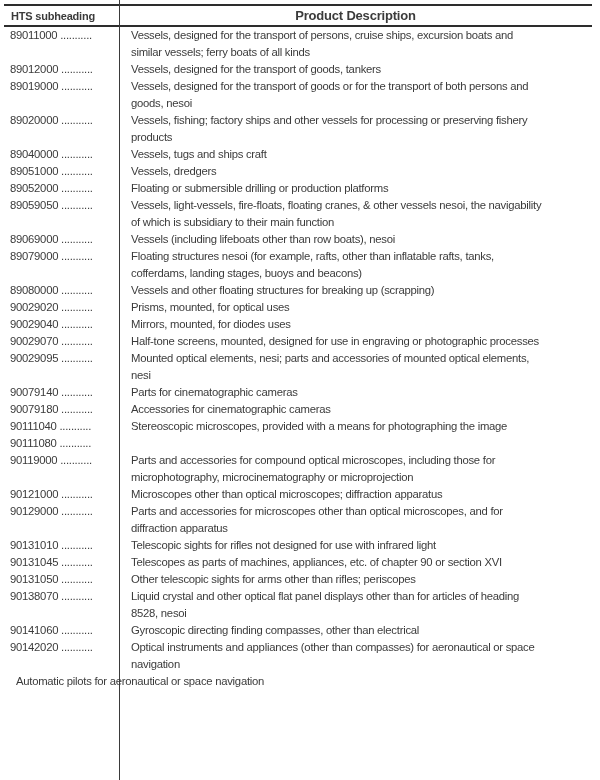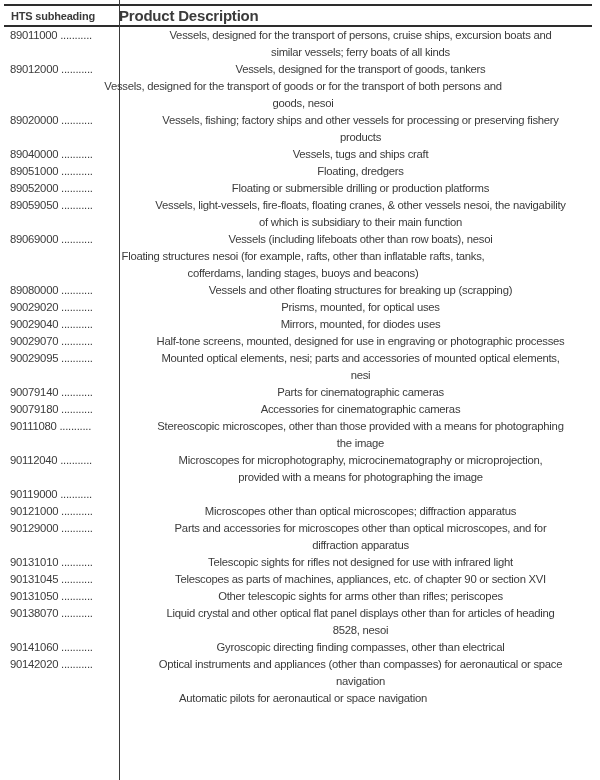--- a/index.html
+++ b/index.html
@@ -38,22 +38,23 @@
     width: 115px;
     box-sizing: border-box;
     padding-left: 7px;
     font-weight: bold;
     font-size: 11px;
     letter-spacing: -0.2px;
     white-space: nowrap;
   }
   .hdr-row .c2 {
     flex: 1;
+    text-align: center;
     font-weight: bold;
-    font-size: 15px;
+    font-size: 13px;
     letter-spacing: -0.2px;
   }
   .row {
     display: flex;
     align-items: flex-start;
   }
   .cell-code {
     width: 115px;
     box-sizing: border-box;
     padding-left: 6px;
@@ -66,21 +67,20 @@
   .cell-desc {
     flex: 1;
     box-sizing: border-box;
     padding-left: 12px;
     padding-right: 2px;
     font-size: 11.3px;
     letter-spacing: -0.26px;
     line-height: 17px;
     white-space: pre;
     overflow: hidden;
-    text-align: center;
   }
 </style>
 </head>
 <body>
 
 <div class="doc">
   <div class="divider-v"></div>
 
   <div class="rule"></div>
 
@@ -97,57 +97,59 @@
     <div class="cell-desc">Vessels, designed for the transport of persons, cruise ships, excursion boats and
 similar vessels; ferry boats of all kinds</div>
   </div>
 
   <div class="row">
     <div class="cell-code"><span>89012000</span><span> ...........</span></div>
     <div class="cell-desc">Vessels, designed for the transport of goods, tankers</div>
   </div>
 
   <div class="row">
+    <div class="cell-code"><span>89019000</span><span> ...........</span></div>
     <div class="cell-desc">Vessels, designed for the transport of goods or for the transport of both persons and
 goods, nesoi</div>
   </div>
 
   <div class="row">
     <div class="cell-code"><span>89020000</span><span> ...........</span></div>
     <div class="cell-desc">Vessels, fishing; factory ships and other vessels for processing or preserving fishery
 products</div>
   </div>
 
   <div class="row">
     <div class="cell-code"><span>89040000</span><span> ...........</span></div>
     <div class="cell-desc">Vessels, tugs and ships craft</div>
   </div>
 
   <div class="row">
     <div class="cell-code"><span>89051000</span><span> ...........</span></div>
-    <div class="cell-desc">Floating, dredgers</div>
+    <div class="cell-desc">Vessels, dredgers</div>
   </div>
 
   <div class="row">
     <div class="cell-code"><span>89052000</span><span> ...........</span></div>
     <div class="cell-desc">Floating or submersible drilling or production platforms</div>
   </div>
 
   <div class="row">
     <div class="cell-code"><span>89059050</span><span> ...........</span></div>
     <div class="cell-desc">Vessels, light-vessels, fire-floats, floating cranes, &amp; other vessels nesoi, the navigability
 of which is subsidiary to their main function</div>
   </div>
 
   <div class="row">
     <div class="cell-code"><span>89069000</span><span> ...........</span></div>
     <div class="cell-desc">Vessels (including lifeboats other than row boats), nesoi</div>
   </div>
 
   <div class="row">
+    <div class="cell-code"><span>89079000</span><span> ...........</span></div>
     <div class="cell-desc">Floating structures nesoi (for example, rafts, other than inflatable rafts, tanks,
 cofferdams, landing stages, buoys and beacons)</div>
   </div>
 
   <div class="row">
     <div class="cell-code"><span>89080000</span><span> ...........</span></div>
     <div class="cell-desc">Vessels and other floating structures for breaking up (scrapping)</div>
   </div>
 
   <div class="row">
@@ -174,35 +176,34 @@
   <div class="row">
     <div class="cell-code"><span>90079140</span><span> ...........</span></div>
     <div class="cell-desc">Parts for cinematographic cameras</div>
   </div>
 
   <div class="row">
     <div class="cell-code"><span>90079180</span><span> ...........</span></div>
     <div class="cell-desc">Accessories for cinematographic cameras</div>
   </div>
 
+  <div class="row">
+    <div class="cell-code"><span>90111040</span><span> ...........</span></div>
+    <div class="cell-desc">Stereoscopic microscopes, provided with a means for photographing the image</div>
+  </div>
 
   <div class="row">
     <div class="cell-code"><span>90111080</span><span> ...........</span></div>
-    <div class="cell-desc">Stereoscopic microscopes, other than those provided with a means for photographing
-the image</div>
-  </div>
-
-  <div class="row">
-    <div class="cell-code"><span>90112040</span><span> ...........</span></div>
-    <div class="cell-desc">Microscopes for microphotography, microcinematography or microprojection,
-provided with a means for photographing the image</div>
-  </div>
+  </div>
+
 
   <div class="row">
     <div class="cell-code"><span>90119000</span><span> ...........</span></div>
+    <div class="cell-desc">Parts and accessories for compound optical microscopes, including those for
+microphotography, microcinematography or microprojection</div>
   </div>
 
   <div class="row">
     <div class="cell-code"><span>90121000</span><span> ...........</span></div>
     <div class="cell-desc">Microscopes other than optical microscopes; diffraction apparatus</div>
   </div>
 
   <div class="row">
     <div class="cell-code"><span>90129000</span><span> ...........</span></div>
     <div class="cell-desc">Parts and accessories for microscopes other than optical microscopes, and for

